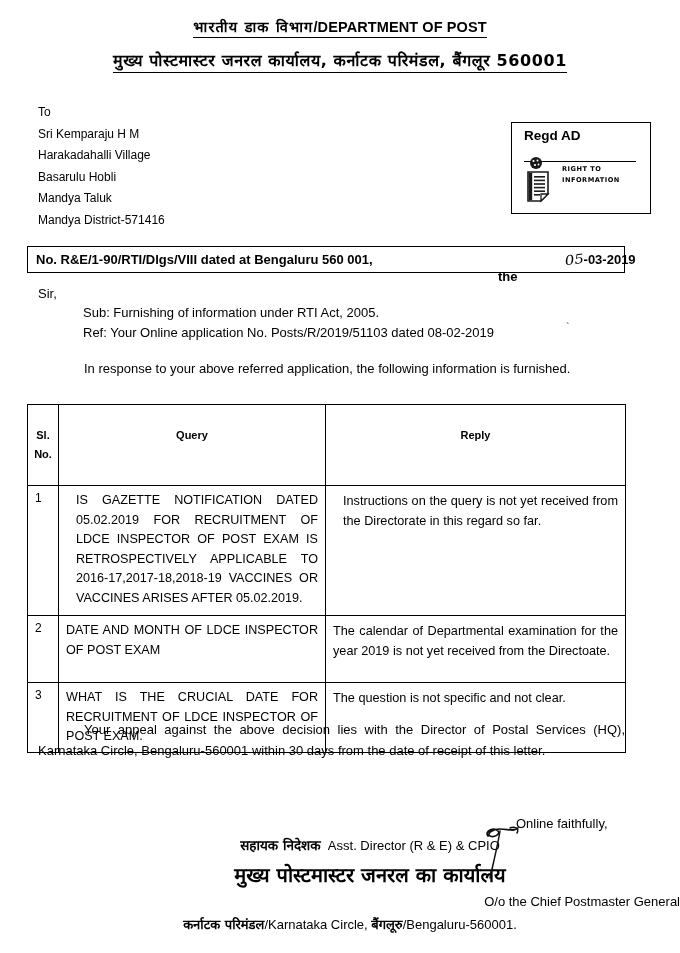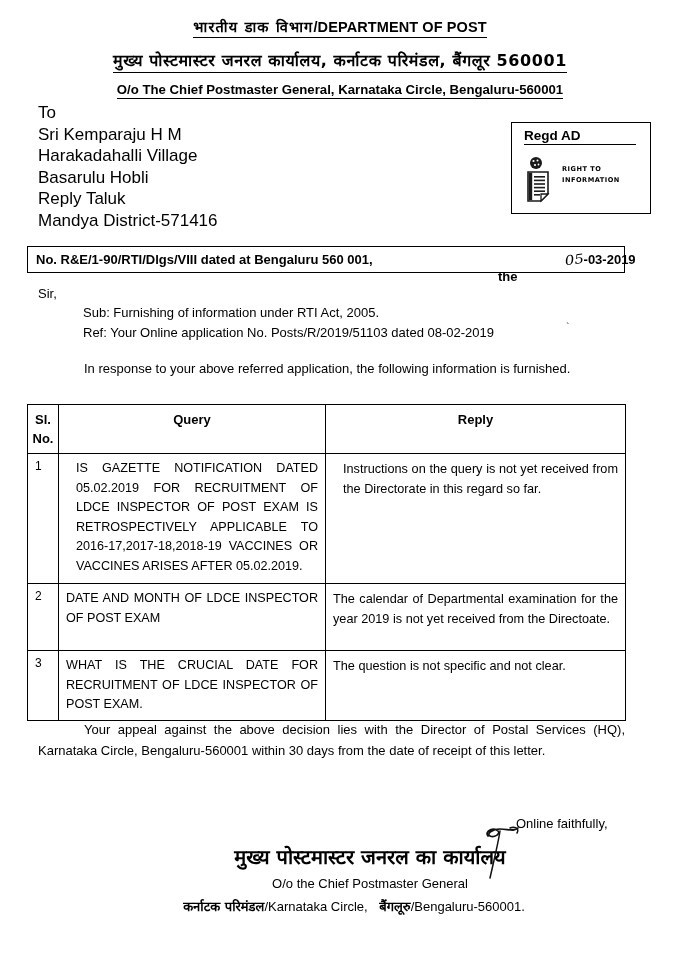--- a/index.html
+++ b/index.html
@@ -48,40 +48,40 @@
     margin-top: 9px;
     font-size: 13.2px;
     font-weight: bold;
   }
 
   
   .addr {
     position: absolute;
     left: 38px;
     top: 86px;
-    font-size: 17px;
+    font-size: 12px;
     line-height: 21.5px;
   }
   .addr div { white-space: nowrap; }
 
   
   .regd-box {
     position: absolute;
     left: 511px;
     top: 106px;
     width: 140px;
     height: 92px;
     border: 1.4px solid #000;
     box-sizing: border-box;
   }
   .regd-title {
     font-size: 13.5px;
     font-weight: bold;
     margin: 5px 0 0 12px;
-    padding-bottom: 1px;
+    padding-bottom: 18px;
     border-bottom: 1.3px solid #000;
     display: inline-block;
     width: 112px;
   }
   .rti-logo {
     position: absolute;
     left: 12px;
     top: 33px;
     width: 120px;
     height: 50px;
@@ -188,23 +188,23 @@
     table-layout: fixed;
   }
   .qa-table th, .qa-table td {
     border: 1.1px solid #000;
     vertical-align: top;
     padding: 5px 7px;
     box-sizing: border-box;
   }
   .qa-table th {
     text-align: center;
-    font-size: 13px;
-    font-weight: bold;
-    padding: 5px 2px;
+    font-size: 11px;
+    font-weight: bold;
+    padding: 21px 2px;
     line-height: 19px;
   }
   .col-sl { width: 31px; }
   .col-query { width: 267px; }
   .col-reply { width: 300px; }
   .cell-sl {
     font-size: 12px;
     text-align: left;
     padding-left: 5px;
   }
@@ -263,30 +263,30 @@
     margin-top: 7px;
     margin-left: 60px;
     font-family: "DejaVu Sans", sans-serif;
     font-weight: bold;
     font-size: 20px;
   }
   .sig-l3 {
     margin-top: 6px;
     margin-left: 60px;
     font-size: 13px;
+    text-align: right;
   }
   .sig-l4 {
     margin-top: 6px;
     margin-left: 20px;
     font-size: 13px;
   }
   .sig-l4 .dev, .sig-l2 .dev {
     font-family: "DejaVu Sans", sans-serif;
     font-weight: bold;
-    margin-left: 8px;
   }
   .signature {
     position: absolute;
     left: 470px;
     top: 806px;
     width: 90px;
     height: 60px;
     pointer-events: none;
   }
 </style>
@@ -297,31 +297,28 @@
 
   <div class="hdr">
     <div class="hdr-line1">
       <span class="u">
         <span class="dev">भारतीय डाक विभाग</span><span>/DEPARTMENT OF POST</span>
       </span>
     </div>
     <div class="hdr-line2">
       <span class="u dev">मुख्य पोस्टमास्टर जनरल कार्यालय, कर्नाटक परिमंडल, बैंगलूर 560001</span>
     </div>
-    <div class="hdr-line3">
-      <span class="u">O/o The Chief Postmaster General, Karnataka Circle, Bengaluru-560001</span>
-    </div>
   </div>
 
   <div class="addr">
     <div>To</div>
     <div>Sri Kemparaju H M</div>
     <div>Harakadahalli Village</div>
     <div>Basarulu Hobli</div>
-    <div>Reply Taluk</div>
+    <div>Mandya Taluk</div>
     <div>Mandya District-571416</div>
   </div>
 
   <div class="regd-box">
     <div class="regd-title">Regd AD</div>
     <div class="rti-logo">
       <svg class="rti-mark" viewBox="0 0 34 48">
 
         <circle cx="12" cy="7" r="6" fill="#1a1a1a"></circle>
         <circle cx="9.5" cy="5" r="1.1" fill="#fff"></circle>
@@ -388,20 +385,24 @@
         <td class="cell-reply">The question is not specific and not clear.</td>
       </tr>
     </tbody>
   </table>
 
   <div class="appeal">Your appeal against the above decision lies with the Director of Postal Services (HQ), Karnataka Circle, Bengaluru-560001 within 30 days from the date of receipt of this letter.</div>
 
   <div class="yours">Online faithfully,</div>
 
   <div class="sig-block">
+    <div class="sig-l1">
+      <span class="dev">सहायक निदेशक</span>
+      &nbsp;<span>Asst. Director (R &amp; E) &amp; CPIO</span>
+    </div>
     <div class="sig-l2">मुख्य पोस्टमास्टर जनरल का कार्यालय</div>
     <div class="sig-l3">O/o the Chief Postmaster General</div>
     <div class="sig-l4"><span class="dev">कर्नाटक परिमंडल</span><span>/Karnataka Circle, </span><span class="dev">बैंगलूरु</span><span>/Bengaluru-560001.</span></div>
   </div>
 
   <svg class="signature" viewBox="0 0 90 60">
     <path d="M18 14 C14 9, 24 5, 28 9 C31 12, 24 16, 20 14 C16 12, 22 7, 30 7 C38 7, 44 10, 48 6" fill="none" stroke="#111" stroke-width="1.7" stroke-linecap="round"></path>
     <path d="M30 9 C28 22, 24 38, 20 56" fill="none" stroke="#111" stroke-width="1.5" stroke-linecap="round"></path>
     <path d="M40 6 C44 4, 50 6, 47 11" fill="none" stroke="#111" stroke-width="1.5" stroke-linecap="round"></path>
   </svg>

